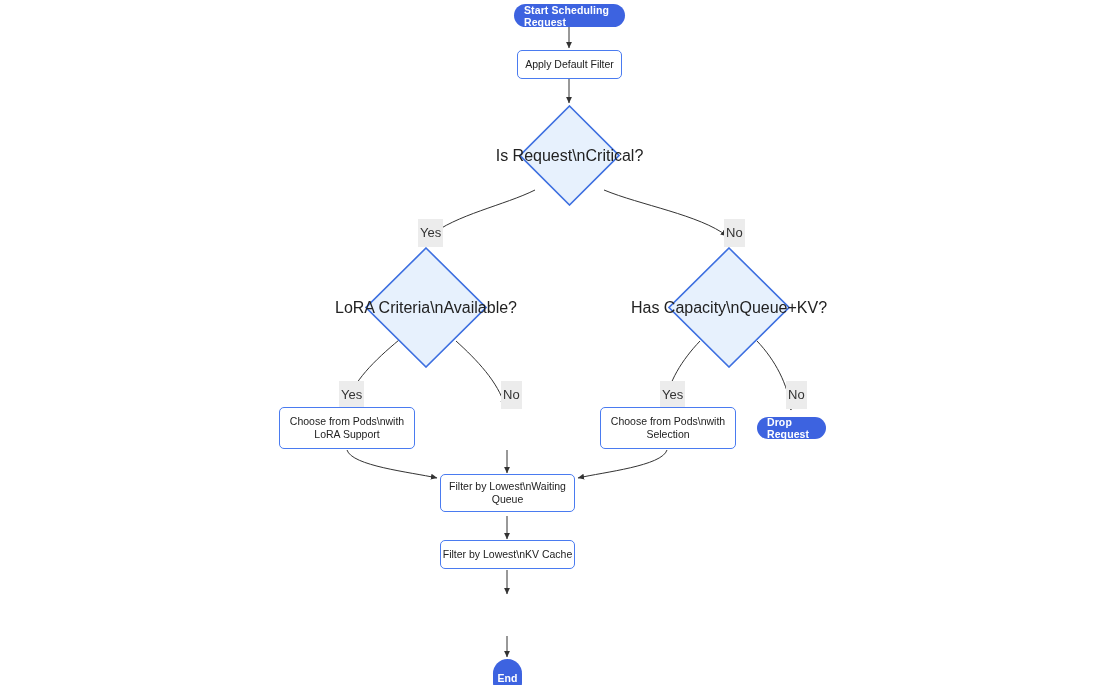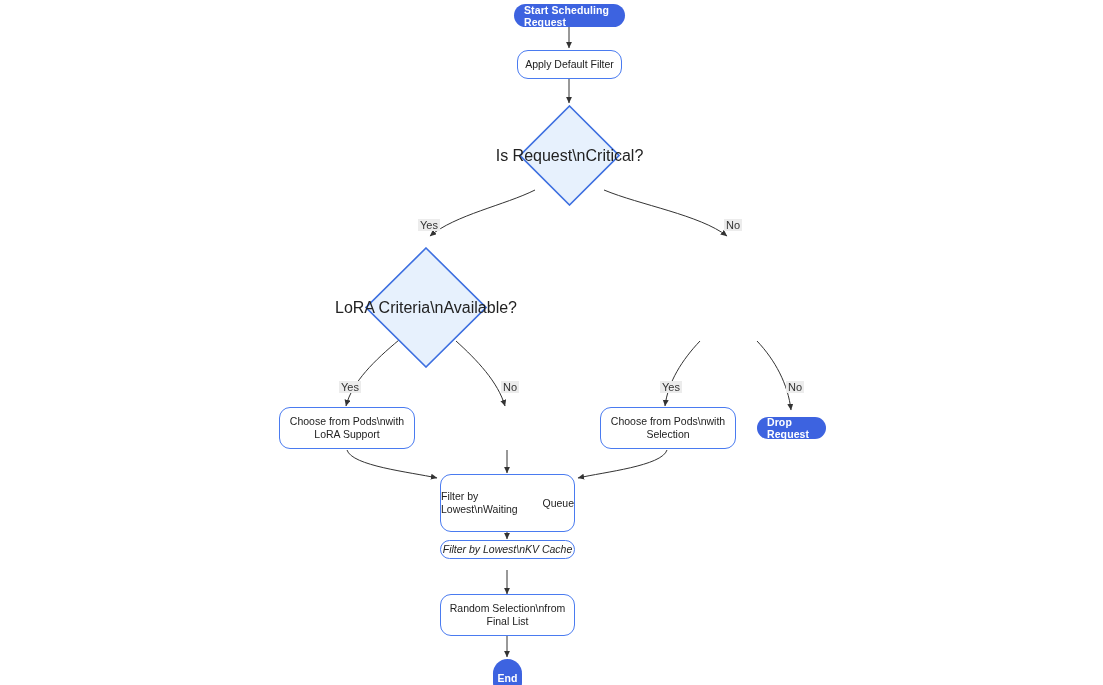--- a/index.html
+++ b/index.html
@@ -45,21 +45,21 @@
     letter-spacing: 0.1px;
     padding: 0 10px;
   }
   
   .process {
     background: #ffffff;
     border: 1.4px solid #4a7bf0;
     color: #222222;
     font-size: 10.5px;
     line-height: 13px;
-    border-radius: 11px;
+    border-radius: 5px;
   }
   
   .decision {
     background: transparent;
     border: none;
   }
   .decision .dshape {
     position: absolute;
     left: 0; top: 0;
     width: 100%;
@@ -67,24 +67,24 @@
   }
   .decision .dlabel {
     position: relative;
     z-index: 2;
     font-size: 16px;
     color: #222222;
     white-space: nowrap;
   }
   .edge-label {
     position: absolute;
-    font-size: 11px;
+    font-size: 13px;
     color: #333333;
     background: #ececec;
-    padding: 0px 2px;
+    padding: 8px 2px;
     line-height: 12px;
     white-space: nowrap;
   }
   .lbl-line2 { display: block; }
 </style>
 </head>
 <body>
 
 <div id="canvas">
 
@@ -137,20 +137,26 @@
     <span class="dlabel">Is Request\nCritical?</span>
   </div>
 
   <div class="node decision" style="left:365px; top:247px; width:122px; height:121px;">
     <svg class="dshape" viewBox="0 0 122 121" preserveAspectRatio="none">
       <polygon points="61,1 121,60.5 61,120 1,60.5" fill="#e7f1fd" stroke="#3d6fe0" stroke-width="1.6"></polygon>
     </svg>
     <span class="dlabel">LoRA Criteria\nAvailable?</span>
   </div>
 
+  <div class="node decision" style="left:668px; top:247px; width:122px; height:121px;">
+    <svg class="dshape" viewBox="0 0 122 121" preserveAspectRatio="none">
+      <polygon points="61,1 121,60.5 61,120 1,60.5" fill="#e7f1fd" stroke="#3d6fe0" stroke-width="1.6"></polygon>
+    </svg>
+    <span class="dlabel">Has Capacity\nQueue+KV?</span>
+  </div>
 
   <div class="edge-label" style="left:418px; top:219px;">Yes</div>
   <div class="edge-label" style="left:724px; top:219px;">No</div>
   <div class="edge-label" style="left:339px; top:381px;">Yes</div>
   <div class="edge-label" style="left:501px; top:381px;">No</div>
   <div class="edge-label" style="left:660px; top:381px;">Yes</div>
   <div class="edge-label" style="left:786px; top:381px;">No</div>
 
   <div class="node process" style="left:279px; top:407px; width:136px; height:42px; flex-direction:column;">
     <span>Choose from Pods\nwith</span>
@@ -158,27 +164,23 @@
   </div>
 
 
   <div class="node process" style="left:600px; top:407px; width:136px; height:42px; flex-direction:column;">
     <span>Choose from Pods\nwith</span>
     <span class="lbl-line2">Selection</span>
   </div>
 
   <div class="node terminal" style="left:757px; top:417px; width:69px; height:22px;">Drop Request</div>
 
-  <div class="node process" style="left:440px; top:474px; width:135px; height:58px; flex-direction:row;">
+  <div class="node process" style="left:440px; top:474px; width:135px; height:38px; flex-direction:column;">
     <span>Filter by Lowest\nWaiting</span>
     <span class="lbl-line2">Queue</span>
   </div>
 
-  <div class="node process" style="left:440px; top:540px; width:135px; height:19px;font-style:italic;">Filter by Lowest\nKV Cache</div>
+  <div class="node process" style="left:440px; top:540px; width:135px; height:29px;">Filter by Lowest\nKV Cache</div>
 
-  <div class="node process" style="left:440px; top:594px; width:135px; height:42px; flex-direction:column;">
-    <span>Random Selection\nfrom</span>
-    <span class="lbl-line2">Final List</span>
-  </div>
 
   <div class="node terminal" style="left:493px; top:659px; width:29px; height:38px;">End</div>
 
 </div>
 
 </body></html>

